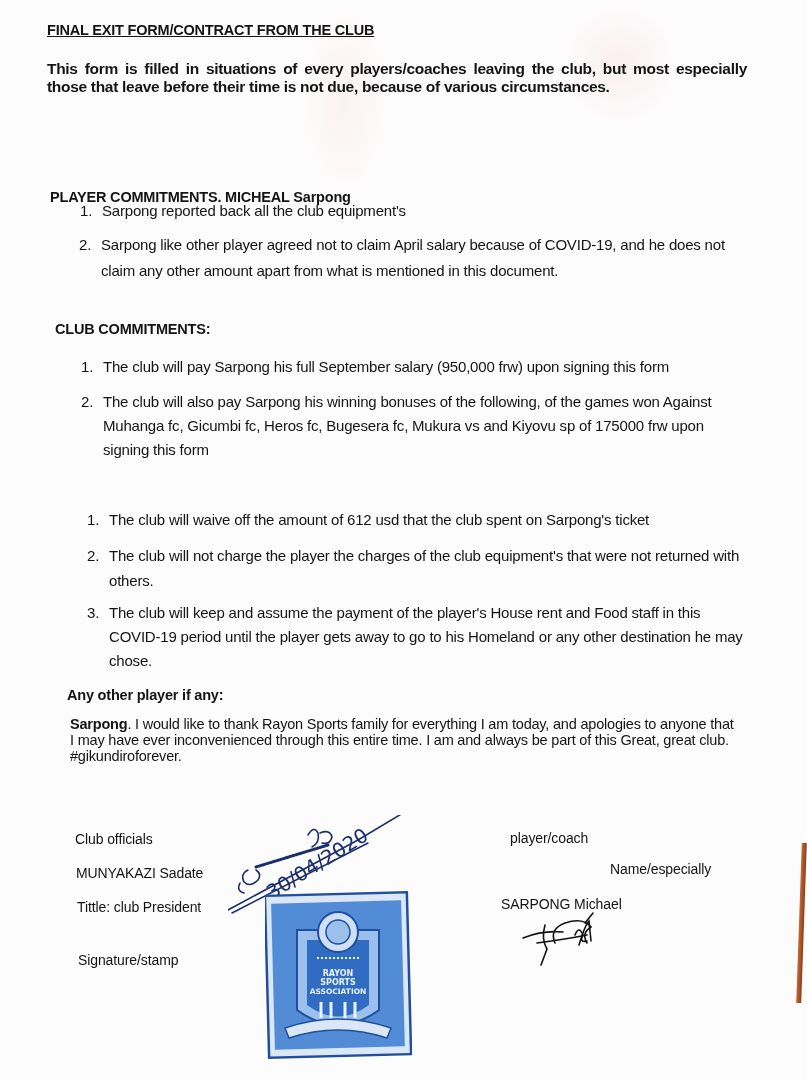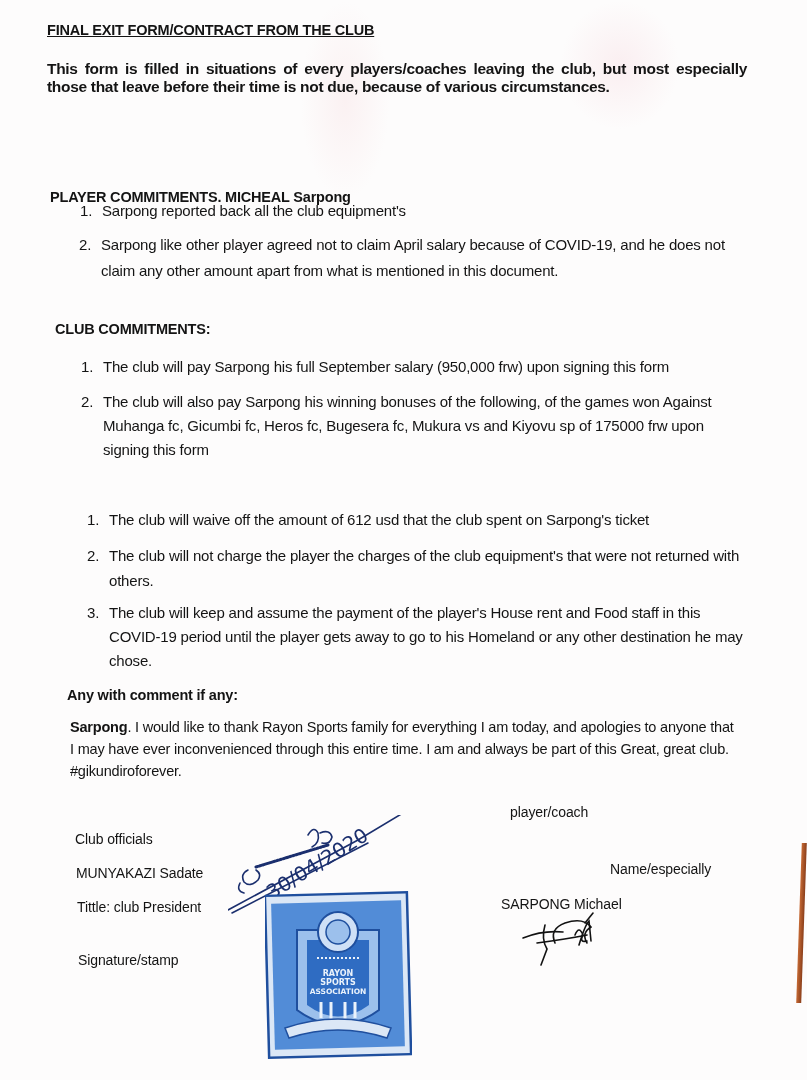--- a/index.html
+++ b/index.html
@@ -14,21 +14,21 @@
     .bleed1 { position:absolute; left:300px; top:0; width:90px; height:200px; background: radial-gradient(ellipse at center, rgba(240,190,195,0.18), rgba(255,255,255,0) 70%); }
     .bleed2 { position:absolute; left:560px; top:0; width:120px; height:130px; background: radial-gradient(ellipse at center, rgba(240,190,200,0.22), rgba(255,255,255,0) 70%); }
     .edge-right { position:absolute; left:799px; top:843px; width:5px; height:160px; background: linear-gradient(90deg, #c66a35, #8a3e1a); transform: skewX(-2deg); }
     .abs { position:absolute; white-space: nowrap; }
     .title { left:47px; top:22px; font-size:14.5px; font-weight:bold; text-decoration: underline; letter-spacing:-0.2px; }
     .intro { left:47px; top:60px; width:700px; font-size:15.5px; font-weight:bold; line-height:18px; white-space: normal; text-align: justify; letter-spacing:-0.3px; }
     .heading { font-size:14.5px; font-weight:bold; letter-spacing:-0.2px; }
     .li { font-size:15px; line-height:25px; white-space: normal; letter-spacing:-0.2px; }
     .li .num { position:absolute; left:0; top:0; }
     .li .txt { margin-left:22px; display:block; }
-    .comment { left:70px; top:716px; width:665px; font-size:14.5px; line-height:22px; white-space: normal; letter-spacing:-0.2px; }
+    .comment { left:70px; top:716px; width:665px; font-size:14.5px; line-height:16px; white-space: normal; letter-spacing:-0.2px; }
     .sig-text { font-size:14px; letter-spacing:-0.1px; }
     .stamp { position:absolute; left:265px; top:890px; width:147px; height:175px; }
     .official-sig { position:absolute; left:228px; top:815px; width:180px; height:100px; }
     .player-sig { position:absolute; left:515px; top:905px; width:100px; height:65px; }
   </style>
 </head>
 <body>
 
 <div class="page">
   <div class="bleed1"></div>
@@ -64,21 +64,21 @@
   </div>
   <div class="abs li" style="left:87px; top:543px; width:660px;">
     <span class="num">2.</span>
     <span class="txt">The club will not charge the player the charges of the club equipment's that were not returned with others.</span>
   </div>
   <div class="abs li" style="left:87px; top:601px; width:660px; line-height:24px;">
     <span class="num">3.</span>
     <span class="txt">The club will keep and assume the payment of the player's House rent and Food staff in this COVID-19 period until the player gets away to go to his Homeland or any other destination he may chose.</span>
   </div>
 
-  <div class="abs heading" style="left:67px; top:687px;">Any with comment if any:</div>
+  <div class="abs heading" style="left:67px; top:687px;">Any other player if any:</div>
   <div class="abs comment"><b>Sarpong</b><span>. I would like to thank Rayon Sports family for everything I am today, and apologies to anyone that I may have ever inconvenienced through this entire time. I am and always be part of this Great, great club. #gikundiroforever.</span></div>
 
   <div class="abs sig-text" style="left:75px; top:831px;">Club officials</div>
   <div class="abs sig-text" style="left:76px; top:865px;text-align:right;">MUNYAKAZI Sadate</div>
   <div class="abs sig-text" style="left:77px; top:899px;">Tittle: club President</div>
   <div class="abs sig-text" style="left:78px; top:932px;margin-top:20px;">Signature/stamp</div>
 
   <svg class="official-sig" viewBox="0 0 180 100">
     <g fill="none" stroke="#1b2f6e" stroke-width="1.6" stroke-linecap="round">
       <path d="M0 95 L130 25 L180 -5"></path>
@@ -99,21 +99,21 @@
     <circle cx="73" cy="42" r="20" fill="#cfe0f6" stroke="#1f4f9e" stroke-width="2"></circle>
     <circle cx="73" cy="42" r="12" fill="#9cc0ec" stroke="#1f4f9e" stroke-width="1.5"></circle>
     <path d="M52 68 L94 68" stroke="#eaf2fb" stroke-width="2" stroke-dasharray="2 2"></path>
     <text x="73" y="86" text-anchor="middle" font-family="DejaVu Sans, sans-serif" font-size="8" font-weight="bold" fill="#eaf2fb">RAYON</text>
     <text x="73" y="95" text-anchor="middle" font-family="DejaVu Sans, sans-serif" font-size="8" font-weight="bold" fill="#eaf2fb">SPORTS</text>
     <text x="73" y="104" text-anchor="middle" font-family="DejaVu Sans, sans-serif" font-size="7.5" font-weight="bold" fill="#eaf2fb">ASSOCIATION</text>
     <path d="M56 112 L56 128 M66 112 L66 130 M80 112 L80 130 M90 112 L90 128" stroke="#eaf2fb" stroke-width="3"></path>
     <path d="M20 138 Q73 120 126 138 L122 148 Q73 132 24 148 Z" fill="#dbe7f6" stroke="#1f4f9e" stroke-width="1.5"></path>
   </svg>
 
-  <div class="abs sig-text" style="left:510px; top:804px;">player/coach</div>
+  <div class="abs sig-text" style="left:510px; top:830px;">player/coach</div>
   <div class="abs sig-text" style="left:610px; top:861px;">Name/especially</div>
   <div class="abs sig-text" style="left:501px; top:896px;text-align:center;">SARPONG Michael</div>
 
   <svg class="player-sig" viewBox="0 0 100 65">
     <g fill="none" stroke="#121212" stroke-width="1.6" stroke-linecap="round">
       <path d="M8 33 q20 -8 40 -6"></path>
       <path d="M30 20 q-4 14 2 24 L26 60"></path>
       <path d="M22 38 q30 -4 50 -8"></path>
       <path d="M40 38 q-6 -14 10 -20 q18 -6 26 4 q-10 6 -4 16"></path>
       <path d="M60 30 q4 -10 8 0 q-4 8 4 6"></path>

